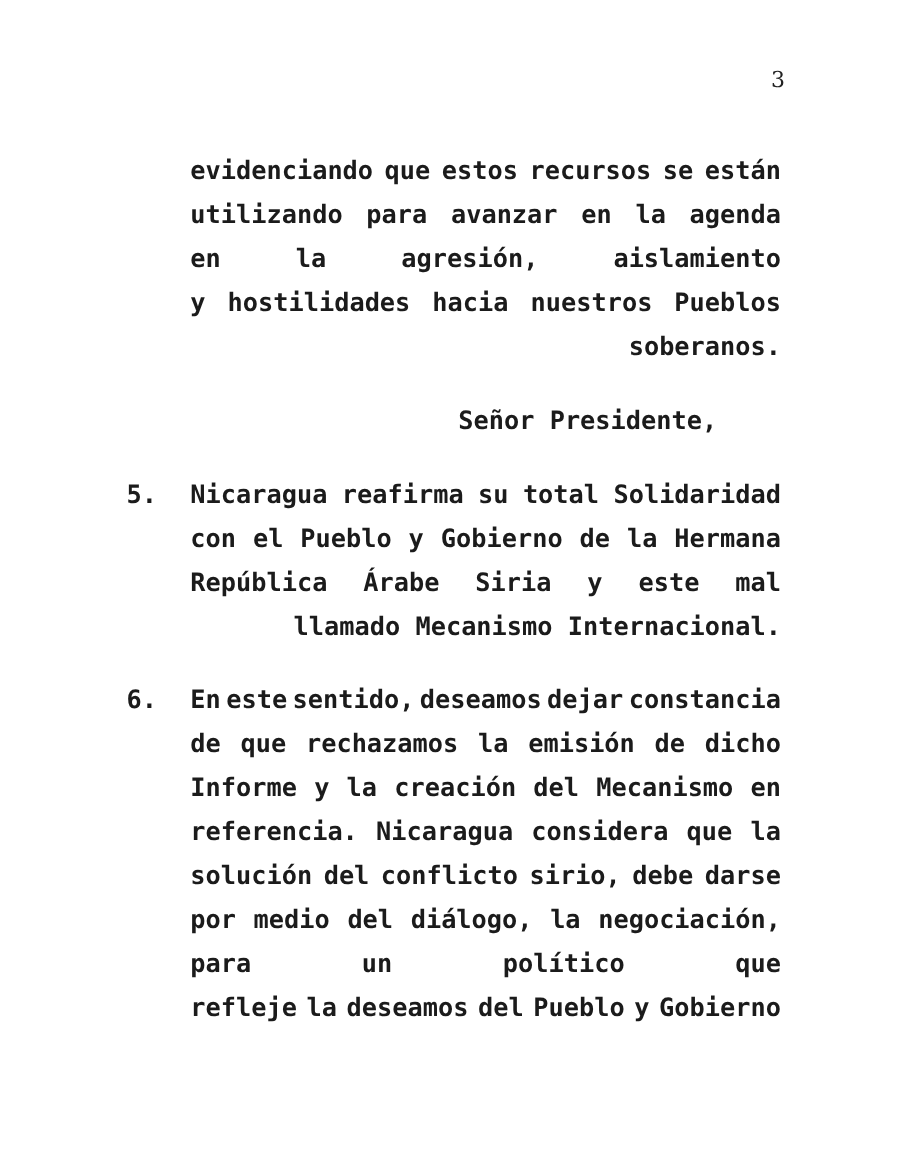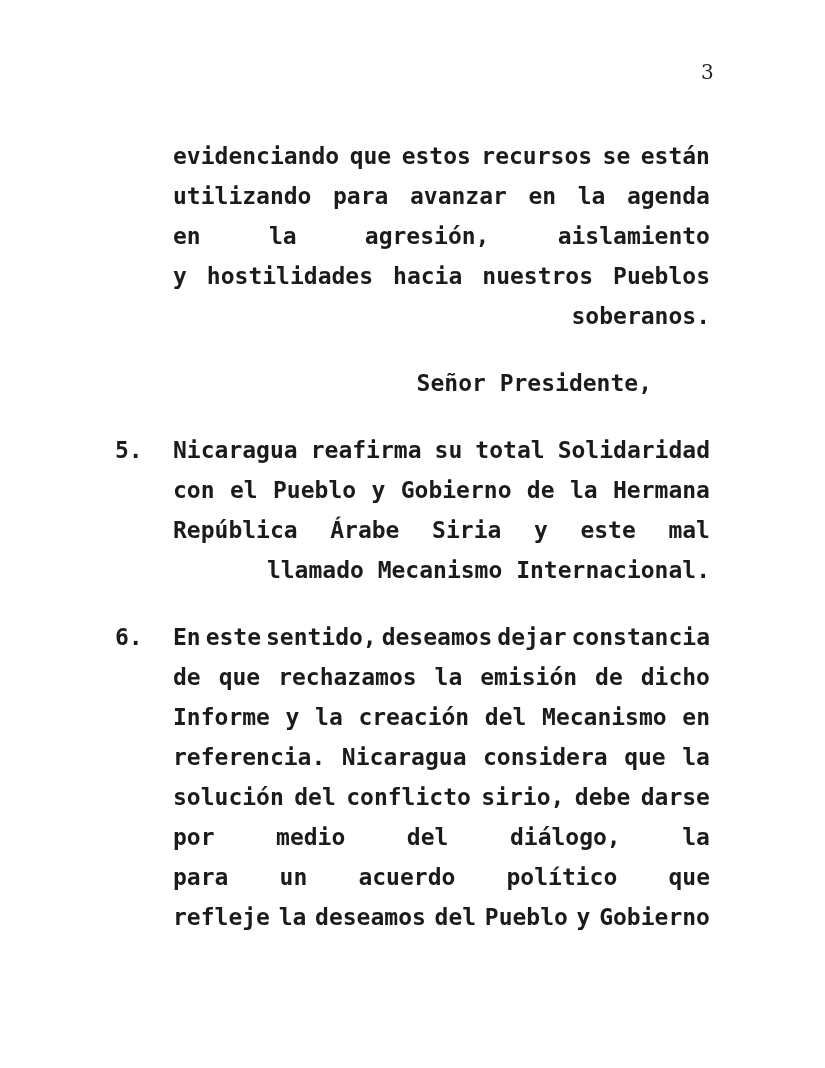--- a/index.html
+++ b/index.html
@@ -95,19 +95,19 @@
         </div>
       </div>
       <div class="block numbered">
         <span class="num">6.</span>
         <div class="lines">
           <div class="line justified"><span>En</span><span>este</span><span>sentido,</span><span>deseamos</span><span>dejar</span><span>constancia</span></div>
           <div class="line justified"><span>de</span><span>que</span><span>rechazamos</span><span>la</span><span>emisión</span><span>de</span><span>dicho</span></div>
           <div class="line justified"><span>Informe</span><span>y</span><span>la</span><span>creación</span><span>del</span><span>Mecanismo</span><span>en</span></div>
           <div class="line justified"><span>referencia.</span><span>Nicaragua</span><span>considera</span><span>que</span><span>la</span></div>
           <div class="line justified"><span>solución</span><span>del</span><span>conflicto</span><span>sirio,</span><span>debe</span><span>darse</span></div>
-          <div class="line justified"><span>por</span><span>medio</span><span>del</span><span>diálogo,</span><span>la</span></div>
-          <div class="line justified"><span>para</span><span>un</span><span>acuerdo</span><span>político</span><span>que</span></div>
+          <div class="line justified"><span>por</span><span>medio</span><span>del</span><span>diálogo,</span><span>la</span><span>negociación,</span></div>
+          <div class="line justified"><span>para</span><span>un</span><span>político</span><span>que</span></div>
           <div class="line justified"><span>refleje</span><span>la</span><span>deseamos</span><span>del</span><span>Pueblo</span><span>y</span><span>Gobierno</span></div>
         </div>
       </div>
     </div>
 </div>
 
 </body></html>

